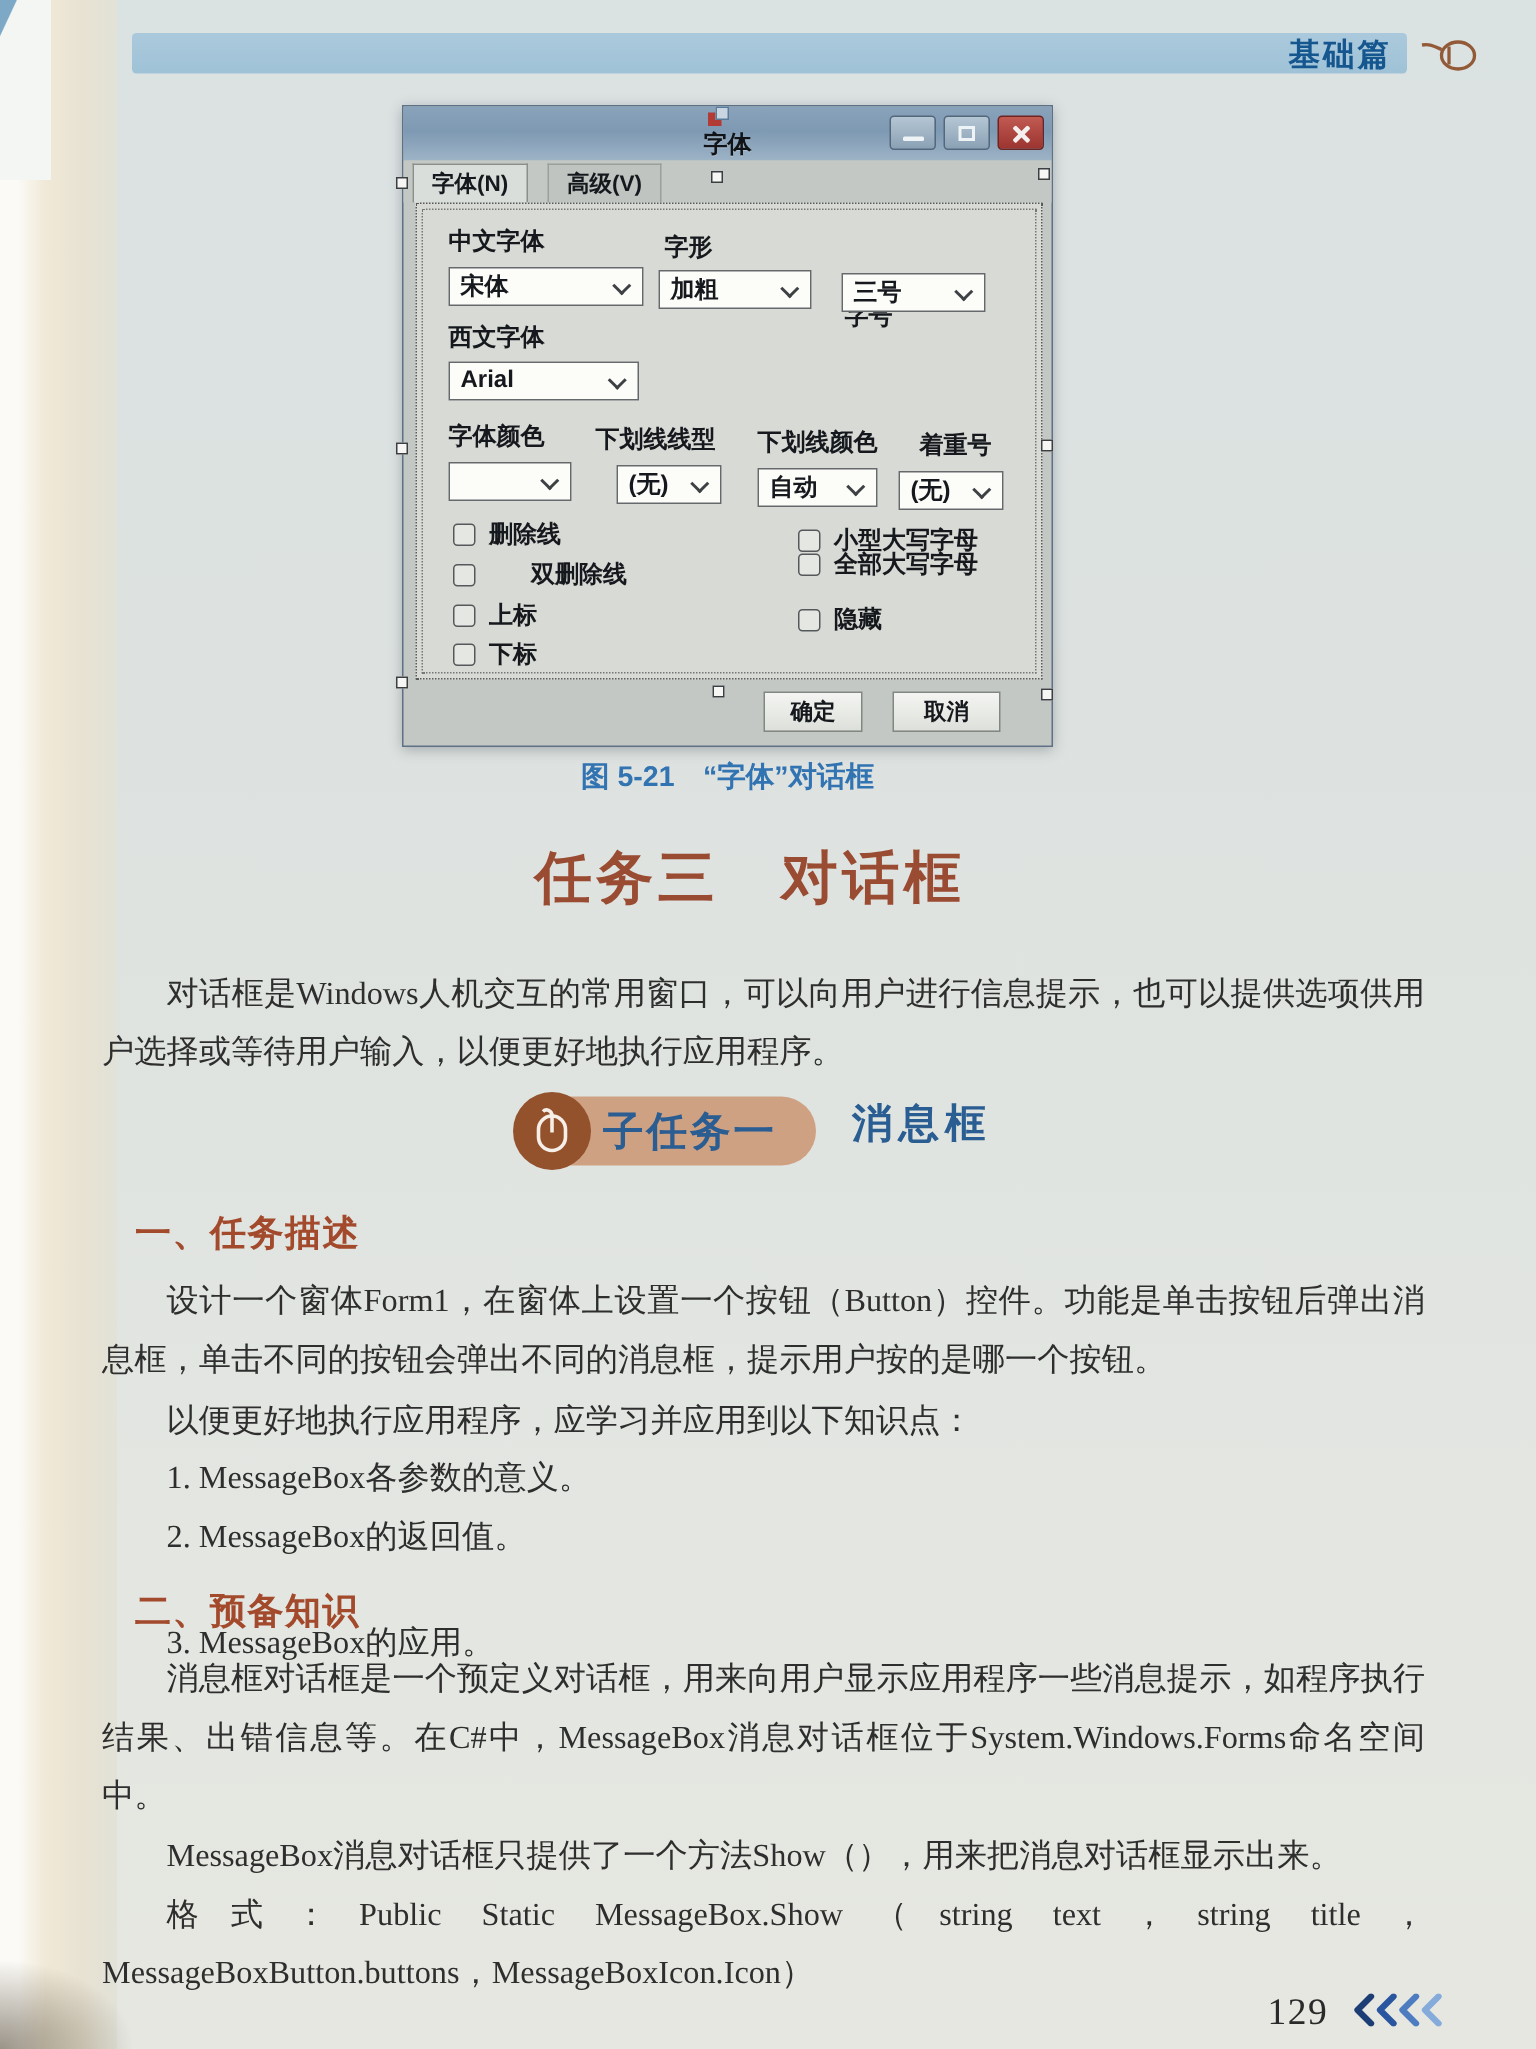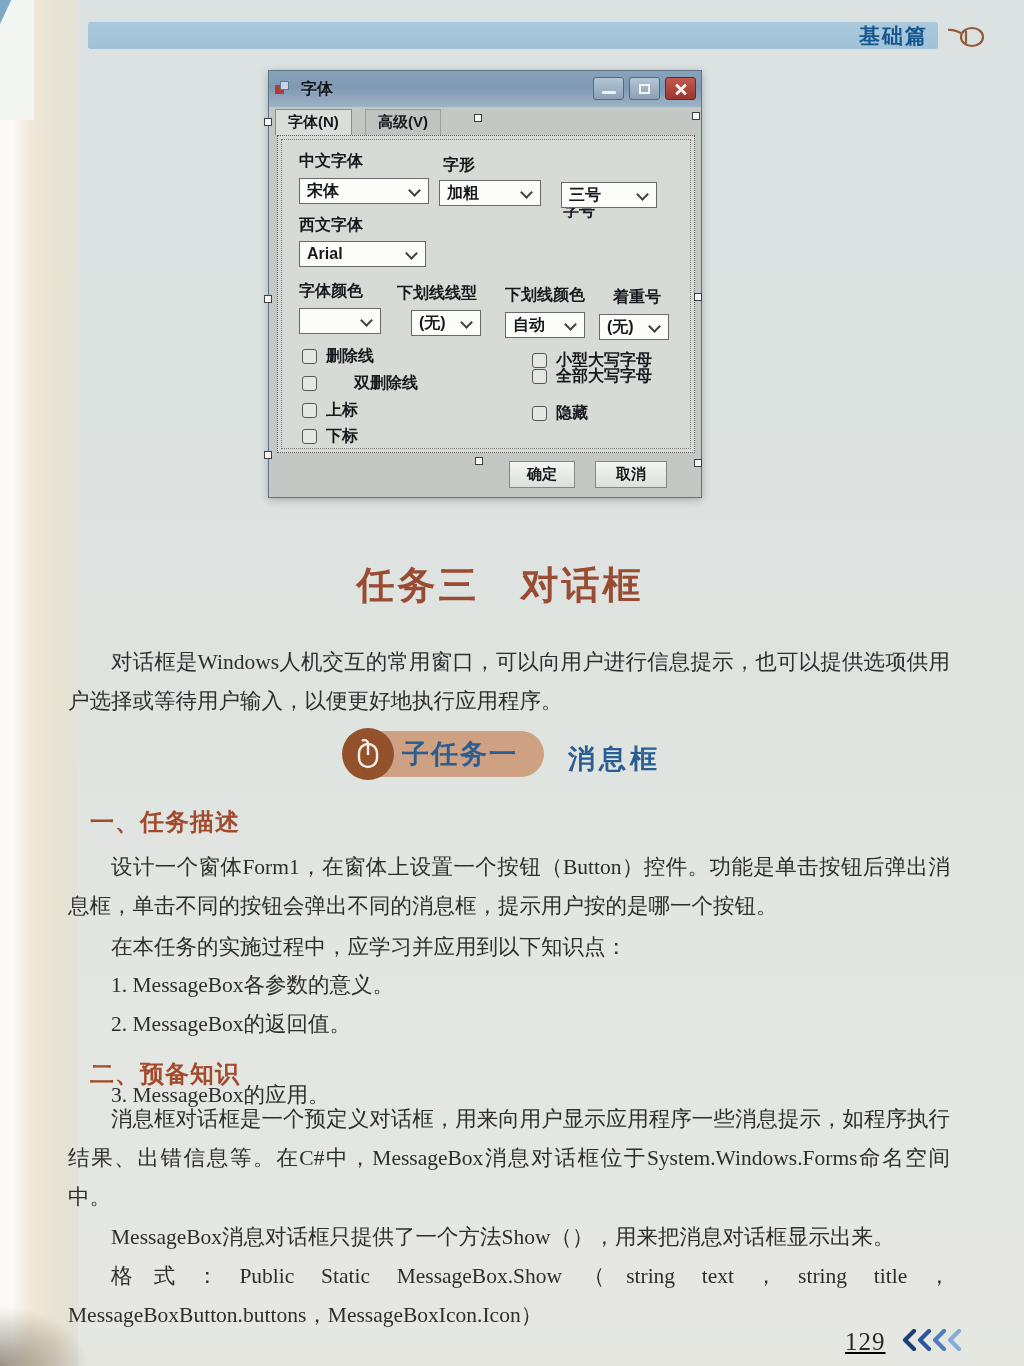--- a/index.html
+++ b/index.html
@@ -24,21 +24,21 @@
   .header-label { font-family:"Liberation Sans", sans-serif; font-weight:bold;
     font-size:21px; color:#15568f; letter-spacing:2px; }
   .header-mouse { position:absolute; left:944px; top:22px; }
 
   
   .dialog { position:absolute; left:268px; top:70px; width:434px; height:428px;
     background:#c3c8c4; border:1px solid #5e7186; box-shadow:0 2px 8px rgba(60,70,80,.35);
     font-family:"Liberation Sans", sans-serif; }
   .titlebar { position:absolute; left:0; top:0; width:100%; height:36px;
     background:linear-gradient(180deg,#8aa3bb 0%,#7e99b3 45%,#9db3c6 100%);
-    display:flex; align-items:center; padding:0 6px; }
+    display:flex; align-items:center; padding:0 6px;flex-direction:column; }
   .form-icon { position:relative; width:18px; height:16px; margin-right:8px; }
   .form-icon .sq { position:absolute; width:9px; height:9px; }
   .form-icon .sq.red { left:0; top:4px; background:#b23b35; }
   .form-icon .sq.blue { left:5px; top:0; background:#c9d6e2; border:1px solid #5a7a9a; }
   .dialog-title { font-size:16px; color:#101418; font-weight:bold; text-shadow:0 1px 0 rgba(255,255,255,.25); }
   .winbtns { position:absolute; right:5px; top:6px; display:flex; gap:5px; }
   .winbtn { position:relative; width:31px; height:23px; border-radius:3px;
     border:1px solid #54687c; background:linear-gradient(180deg,#b5c6d4,#8aa1b5); }
   .winbtn.close { background:linear-gradient(180deg,#c05a52,#9c342f); border-color:#6e2522; }
   .winbtn .dash { position:absolute; left:8px; top:13px; width:14px; height:3px; background:#eef3f6; border-radius:1px; }
@@ -72,32 +72,32 @@
   .fig-caption { position:absolute; left:235px; top:505px; width:500px; text-align:center;
     font-family:"Liberation Sans", sans-serif; font-weight:bold; font-size:19px; color:#3273b2; }
   .task-title { position:absolute; left:0; top:560px; width:1000px; text-align:center;
     font-size:38px; font-weight:bold; color:#9a4c33; letter-spacing:3px; }
   .para { position:absolute; left:68px; width:882px; font-size:21.5px; line-height:39px;
     color:#2e2e2e; text-align:justify; }
   .indent { text-indent:2em; }
   .sec-head { position:absolute; left:90px; font-family:"Liberation Sans", sans-serif;
     font-weight:bold; font-size:24px; color:#a34a2c; letter-spacing:1px; }
 
-  .subtask-row { position:absolute; left:344px; top:731px; display:flex; align-items:flex-end; }
+  .subtask-row { position:absolute; left:344px; top:731px; display:flex; align-items:flex-start; }
   .subtask-pill { position:relative; width:200px; height:46px; background:#cfa183; border-radius:25px;
     display:flex; align-items:center; justify-content:flex-end; padding-right:26px; }
   .subtask-circle { position:absolute; left:-2px; top:-3px; width:52px; height:52px; border-radius:50%;
     background:#93512c; display:flex; align-items:center; justify-content:center; }
   .subtask-label { font-family:"Liberation Sans", sans-serif; font-weight:bold; font-size:27px;
     color:#2a5d92; letter-spacing:2px; }
   .subtask-title { margin-left:24px; font-family:"Liberation Sans", sans-serif; font-weight:bold;
     font-size:27px; color:#2a5d92; letter-spacing:4px; }
 
   
-  .footer { position:absolute; left:845px; top:1328px; display:flex; align-items:center; gap:16px;text-decoration:underline; }
+  .footer { position:absolute; left:845px; top:1328px; display:flex; align-items:center; gap:16px; }
   .page-num { font-size:25px; color:#2a2a2a; letter-spacing:1px; }
 </style>
 </head>
 <body>
 
 <div class="page">
   <div class="page-edge"></div>
   <div class="other-page-sliver"></div>
   <div class="page-body"></div>
   <div class="corner-shadow"></div>
@@ -216,20 +216,21 @@
     <span class="handle" style="left:-5px;  top:47px;"></span>
     <span class="handle" style="left:205px; top:43px;"></span>
     <span class="handle" style="left:423px; top:41px;"></span>
     <span class="handle" style="left:-5px;  top:224px;"></span>
     <span class="handle" style="left:425px; top:222px;"></span>
     <span class="handle" style="left:-5px;  top:380px;"></span>
     <span class="handle" style="left:206px; top:386px;"></span>
     <span class="handle" style="left:425px; top:388px;"></span>
   </div>
 
+  <div class="fig-caption">图 5-21　“字体”对话框</div>
 
   <h1 class="task-title">任务三　对话框</h1>
 
   <p class="para indent" style="top:643px;">对话框是Windows人机交互的常用窗口，可以向用户进行信息提示，也可以提供选项供用户选择或等待用户输入，以便更好地执行应用程序。</p>
 
   <div class="subtask-row">
     <div class="subtask-pill">
       <span class="subtask-circle">
         <svg width="28" height="32" viewBox="0 0 28 32">
           <g fill="none" stroke="#f5efe8" stroke-width="2.4">
@@ -239,21 +240,21 @@
           </g>
         </svg>
       </span>
       <span class="subtask-label">子任务一</span>
     </div>
     <span class="subtask-title">消息框</span>
   </div>
 
   <h2 class="sec-head" style="top:806px;">一、任务描述</h2>
   <p class="para indent" style="top:848px;">设计一个窗体Form1，在窗体上设置一个按钮（Button）控件。功能是单击按钮后弹出消息框，单击不同的按钮会弹出不同的消息框，提示用户按的是哪一个按钮。</p>
-  <p class="para indent" style="top:928px;">在本任务的实施过程中，应学习并应用到以下知识点：</p>
+  <p class="para indent" style="top:928px;">以便更好地执行应用程序，应学习并应用到以下知识点：</p>
   <p class="para indent" style="top:966px;">1. MessageBox各参数的意义。</p>
   <p class="para indent" style="top:1005px;">2. MessageBox的返回值。</p>
   <p class="para indent" style="top:1044px;margin-top:32px;">3. MessageBox的应用。</p>
 
   <h2 class="sec-head" style="top:1058px;">二、预备知识</h2>
   <p class="para indent" style="top:1100px;">消息框对话框是一个预定义对话框，用来向用户显示应用程序一些消息提示，如程序执行结果、出错信息等。在C#中，MessageBox消息对话框位于System.Windows.Forms命名空间中。</p>
   <p class="para indent" style="top:1218px;">MessageBox消息对话框只提供了一个方法Show（），用来把消息对话框显示出来。</p>
   <p class="para indent" style="top:1257px;">格式：Public Static MessageBox.Show（string text，string title，MessageBoxButton.buttons，MessageBoxIcon.Icon）</p>
 
   <div class="footer">

